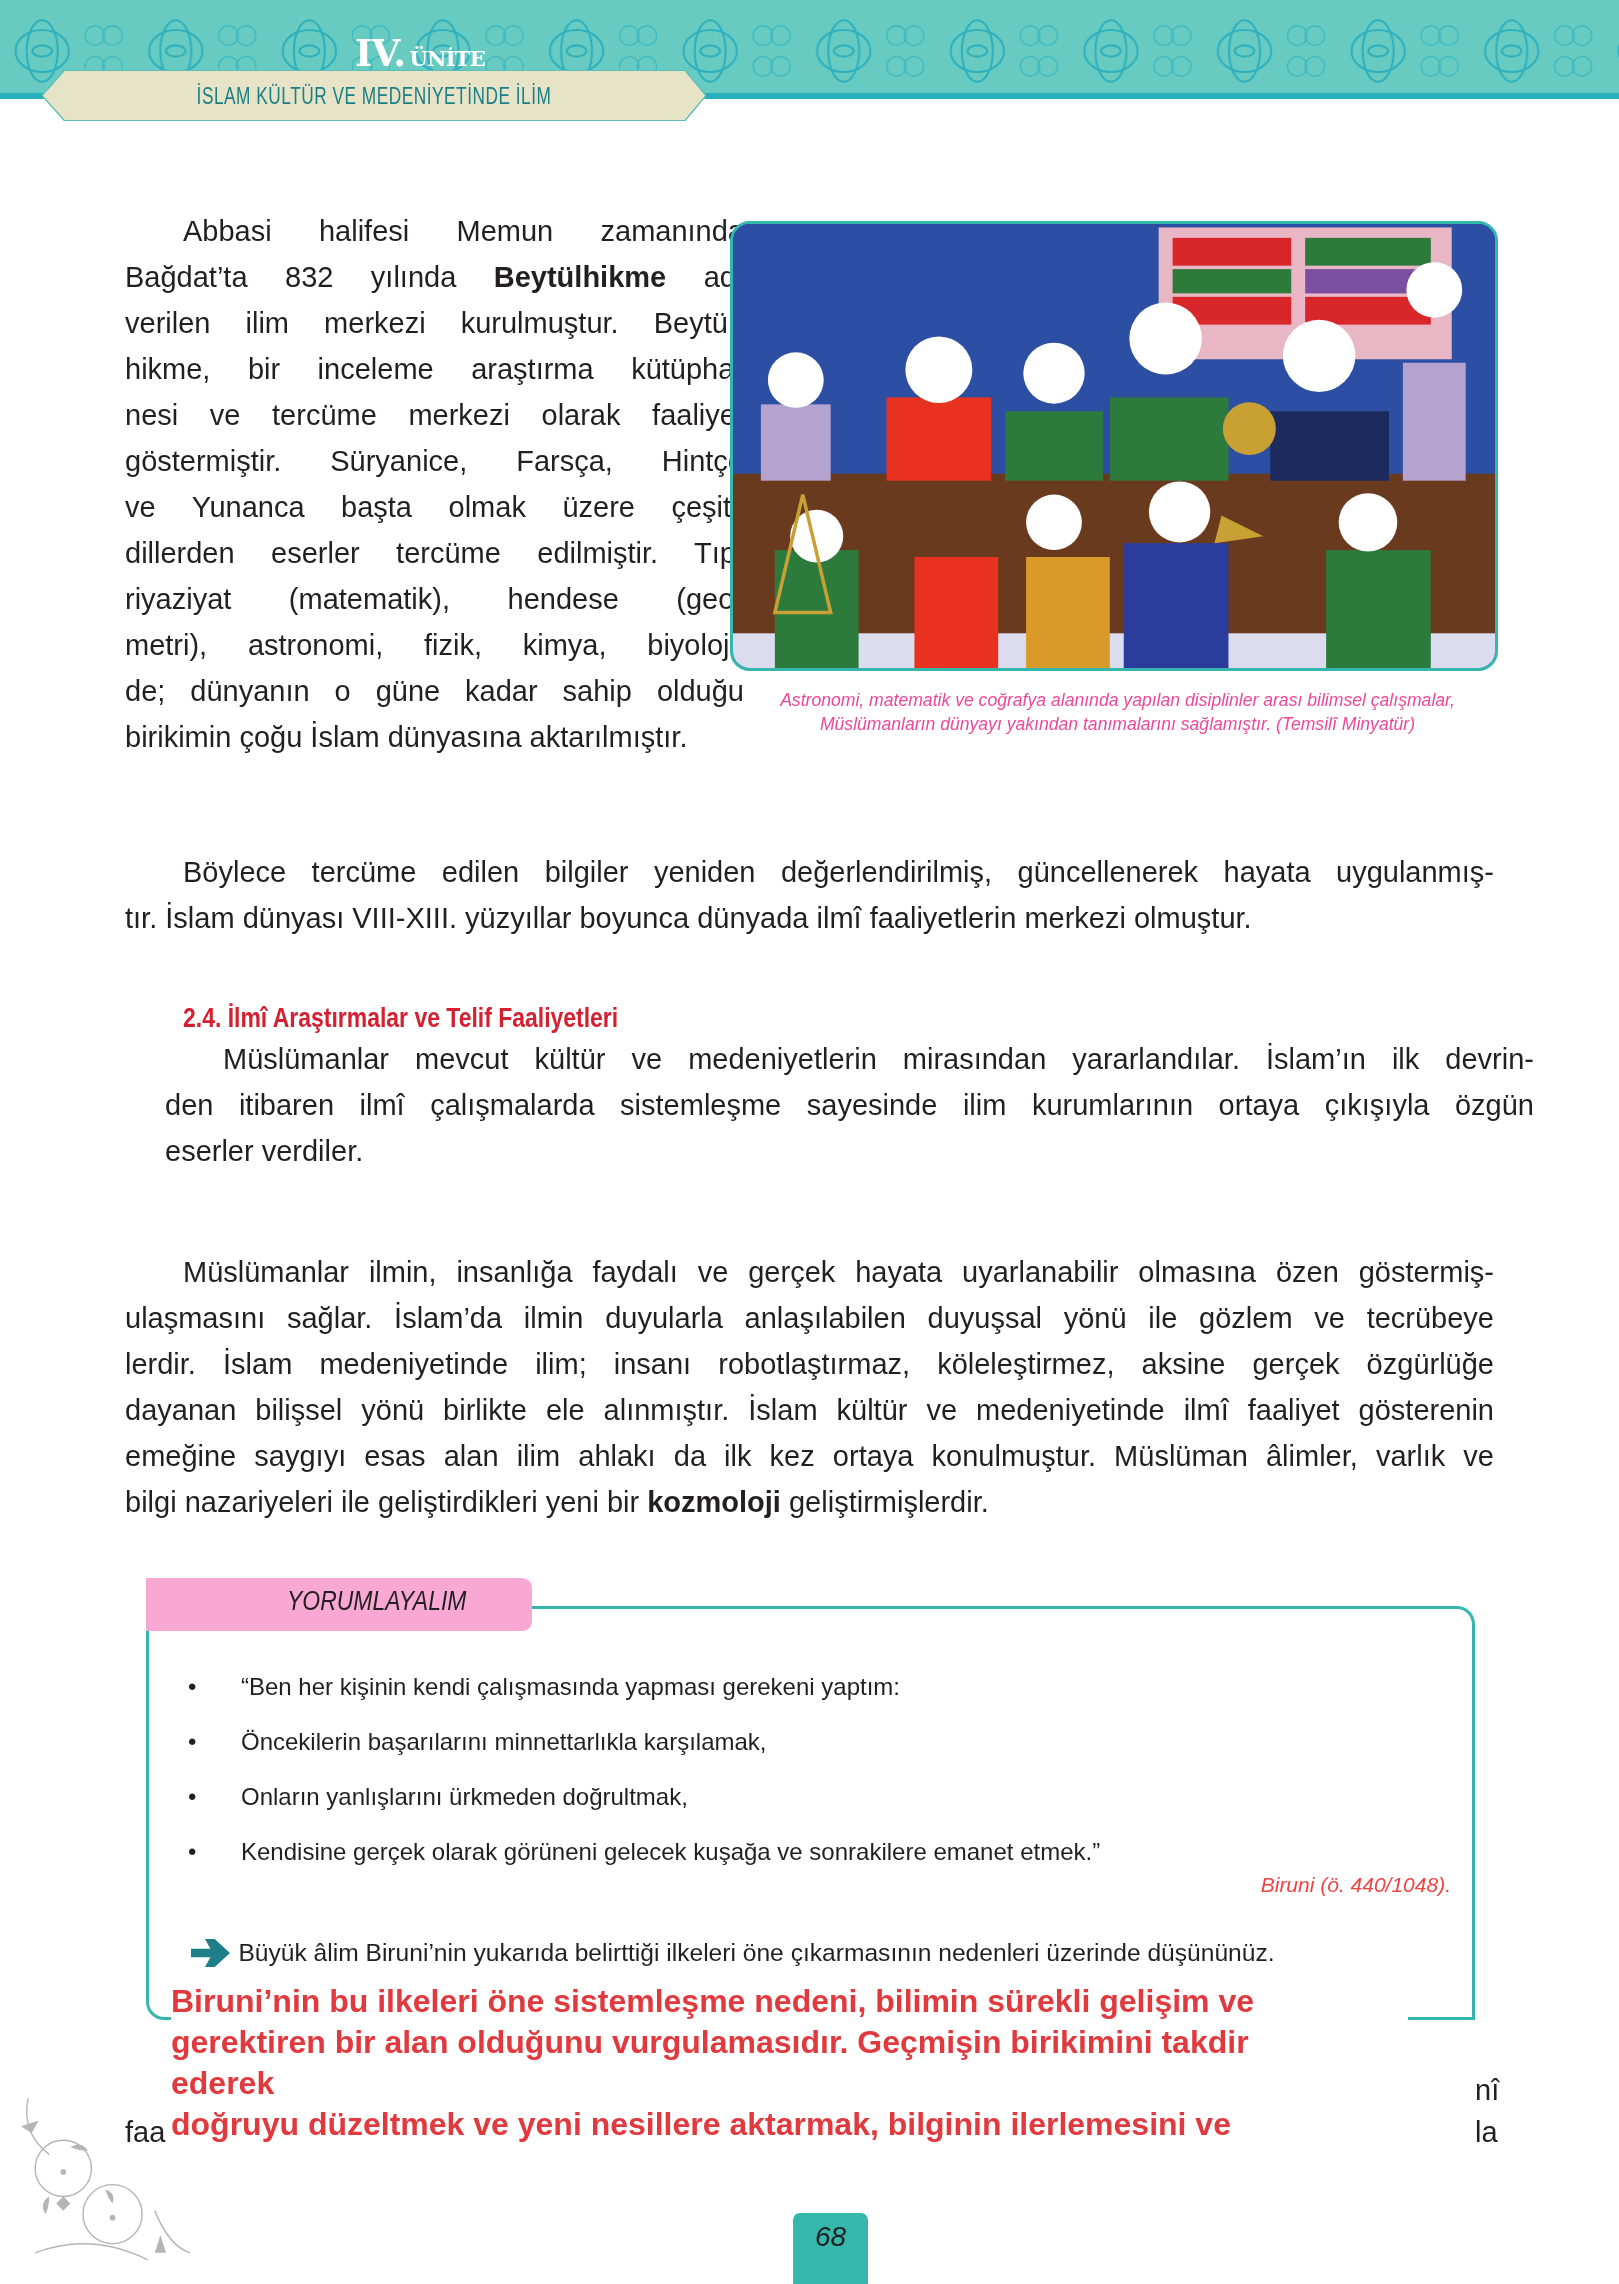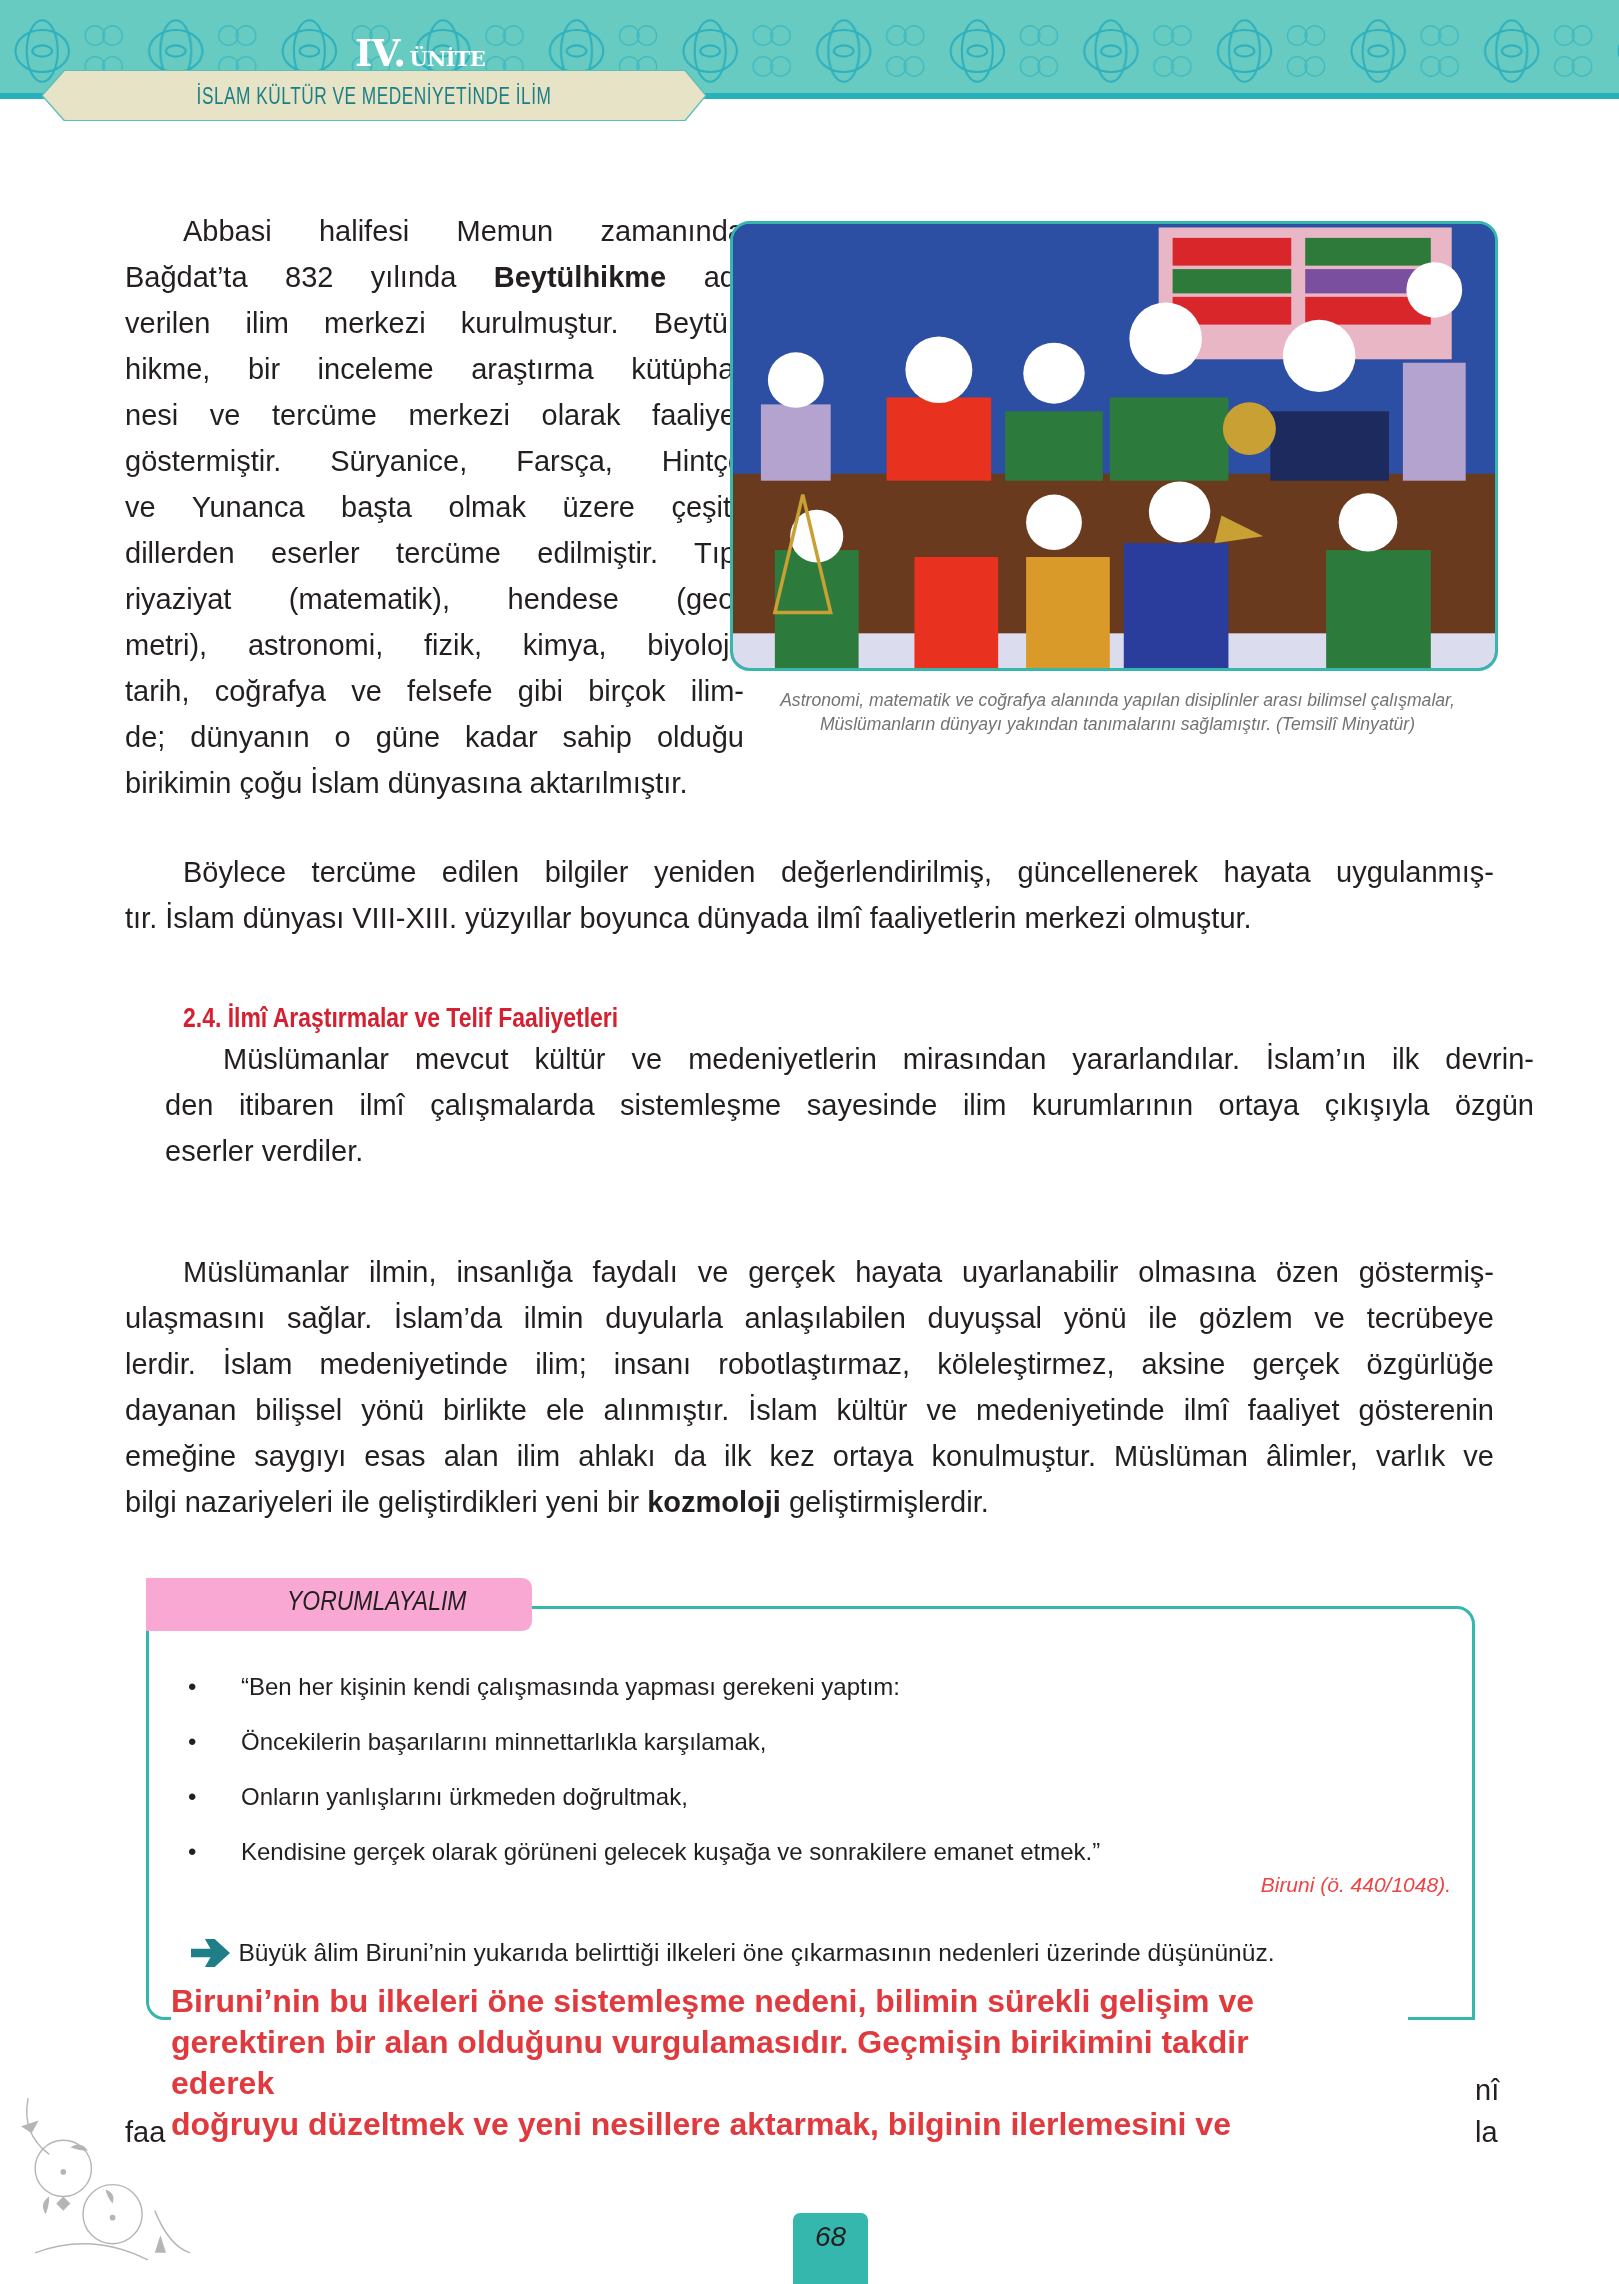--- a/index.html
+++ b/index.html
@@ -25,21 +25,21 @@
   .p1 .indent { padding-left: 58px; }
   .wide-para { left: 125px; width: 1369px; }
   .wide-para .line { display: block; white-space: nowrap; text-align: justify; text-align-last: justify; }
   .wide-para .line.last { text-align-last: left; }
   .wide-para .indent { padding-left: 58px; }
   b { font-weight: bold; }
 
   
   .figure { position: absolute; left: 730px; top: 221px; width: 768px; height: 450px; border: 3.5px solid #35b7ad; border-radius: 19.7px; overflow: hidden; background: #2b4a9a; }
   .figure svg { width: 100%; height: 100%; display: block; }
-  .caption { position: absolute; left: 724px; top: 688px; width: 787px; text-align: center; font-family: "Liberation Sans", sans-serif; font-style: italic; font-size: 17.6px; line-height: 24px; color: #737373; }
+  .caption { position: absolute; left: 724px; top: 688px; width: 787px; text-align: center; font-family: "Liberation Sans", sans-serif; font-style: italic; font-size: 17.6px; line-height: 24px; color: #ec4899; }
 
   .section-heading { position: absolute; left: 183px; top: 1002px; font-family: "Liberation Sans", sans-serif; font-weight: bold; font-size: 28px; color: #d42030; transform: scaleX(0.82); transform-origin: left center; }
 
   
   .box { position: absolute; left: 146px; top: 1606px; width: 1329px; height: 414px; border: 3.5px solid #35b7ad; border-radius: 0 18.3px 0 18.3px; }
   .box-tab { position: absolute; left: 146px; top: 1578px; width: 386px; height: 53px; background: #f9a8d4; border-radius: 0 9.8px 9.8px 0; }
   .box-tab span { position: absolute; left: 141px; top: 8.4px; font-family: "Liberation Sans", sans-serif; font-style: italic; font-size: 27px; color: #231f20; transform: scaleX(0.85); transform-origin: left center; }
   .bullets { position: absolute; left: 181px; top: 1659px; list-style: none; font-family: "Liberation Sans", sans-serif; font-size: 24px; line-height: 55px; }
   .bullets li { position: relative; padding-left: 60px; white-space: nowrap; }
   .bullets li .dot { position: absolute; left: 7px; top: 0; }
@@ -92,21 +92,20 @@
   <span class="line indent">Abbasi halifesi Memun zamanında</span>
   <span class="line"><span>Bağdat’ta 832 yılında </span><b>Beytülhikme</b><span> adı</span></span>
   <span class="line">verilen ilim merkezi kurulmuştur. Beytül-</span>
   <span class="line">hikme, bir inceleme araştırma kütüpha-</span>
   <span class="line">nesi ve tercüme merkezi olarak faaliyet</span>
   <span class="line">göstermiştir. Süryanice, Farsça, Hintçe</span>
   <span class="line">ve Yunanca başta olmak üzere çeşitli</span>
   <span class="line">dillerden eserler tercüme edilmiştir. Tıp,</span>
   <span class="line">riyaziyat (matematik), hendese (geo-</span>
   <span class="line">metri), astronomi, fizik, kimya, biyoloji,</span>
-  <span class="line">tarih, coğrafya ve felsefe gibi birçok ilim-</span>
   <span class="line">de; dünyanın o güne kadar sahip olduğu</span>
   <span class="line last">birikimin çoğu İslam dünyasına aktarılmıştır.</span>
 </div>
 
 <div class="figure">
   <svg viewBox="0 0 1092 640" preserveAspectRatio="none">
     <rect x="0" y="0" width="1092" height="640" fill="#2c4fa3"></rect>
     <rect x="610" y="5" width="420" height="190" fill="#e8b6c4"></rect>
     <rect x="630" y="20" width="170" height="40" fill="#d9262b"></rect>
       <rect x="630" y="65" width="170" height="35" fill="#2e7a3a"></rect>

